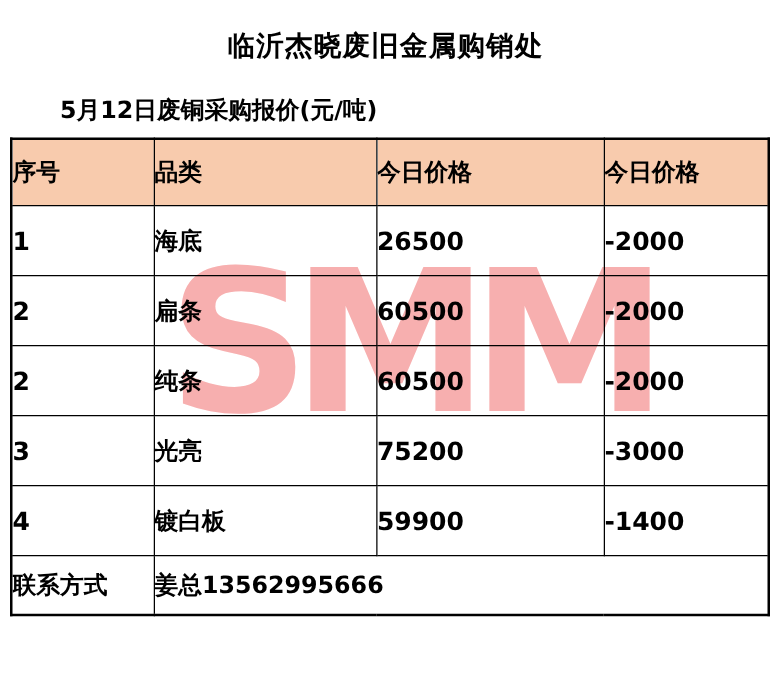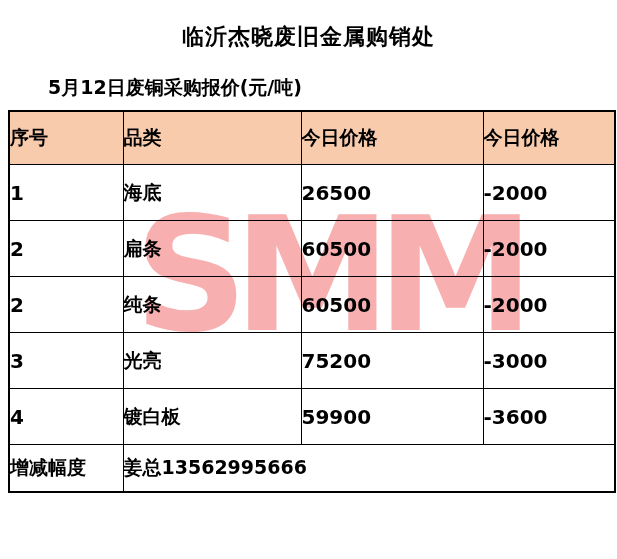--- a/index.html
+++ b/index.html
@@ -95,20 +95,20 @@
     <tr class="data-row">
       <td class="num">3</td>
       <td>光亮</td>
       <td class="num">75200</td>
       <td class="num">-3000</td>
     </tr>
     <tr class="data-row">
       <td class="num">4</td>
       <td>镀白板</td>
       <td class="num">59900</td>
-      <td class="num">-3600</td>
+      <td class="num">-1400</td>
     </tr>
     <tr class="contact-row">
-      <td>增减幅度</td>
+      <td>联系方式</td>
       <td colspan="3">姜总13562995666</td>
     </tr>
   </tbody>
 </table>
 
 </body></html>

